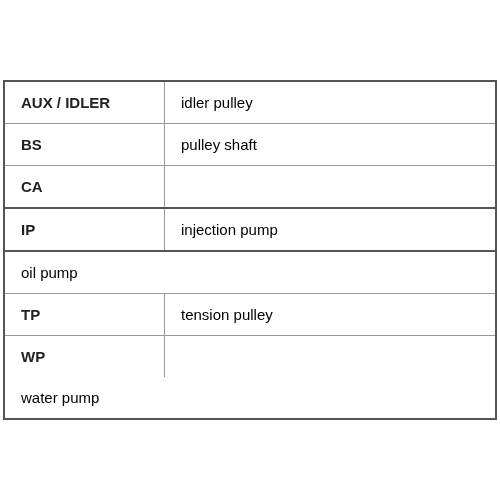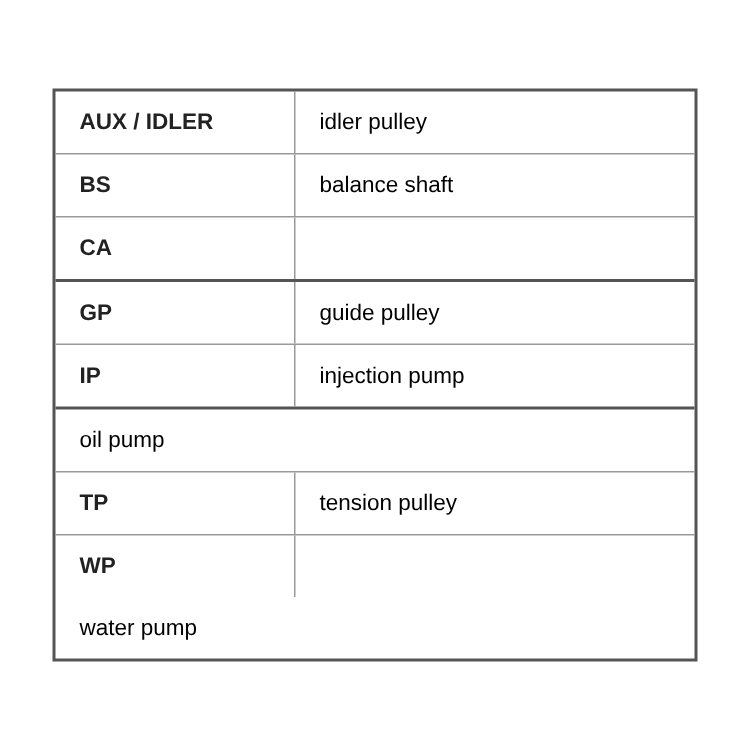--- a/index.html
+++ b/index.html
@@ -12,21 +12,21 @@
       width: 500px;
       height: 500px;
       background: #ffffff;
       display: flex;
       align-items: center;
       justify-content: center;
       font-family: Arial, sans-serif;
     }
 
     .table-container {
-      width: 430px;
+      width: 494px;
       border: 2px solid #555;
     }
 
     .table-row {
       display: flex;
       border-bottom: 1px solid #999;
     }
 
     .table-row.thick-bottom {
       border-bottom: 2px solid #555;
@@ -62,28 +62,24 @@
 </head>
 <body>
 
 <div class="table-container">
 <div class="table-row">
       <div class="col-abbr">AUX / IDLER</div>
       <div class="col-desc">idler pulley</div>
     </div>
     <div class="table-row">
       <div class="col-abbr">BS</div>
-      <div class="col-desc">balance shaft</div>
+      <div class="col-desc">pulley shaft</div>
     </div>
     <div class="table-row thick-bottom">
       <div class="col-abbr">CA</div>
-    </div>
-    <div class="table-row">
-      <div class="col-abbr">GP</div>
-      <div class="col-desc">guide pulley</div>
     </div>
     <div class="table-row thick-bottom">
       <div class="col-abbr">IP</div>
       <div class="col-desc">injection pump</div>
     </div>
     <div class="table-row">
       <div class="col-desc">oil pump</div>
     </div>
     <div class="table-row">
       <div class="col-abbr">TP</div>

